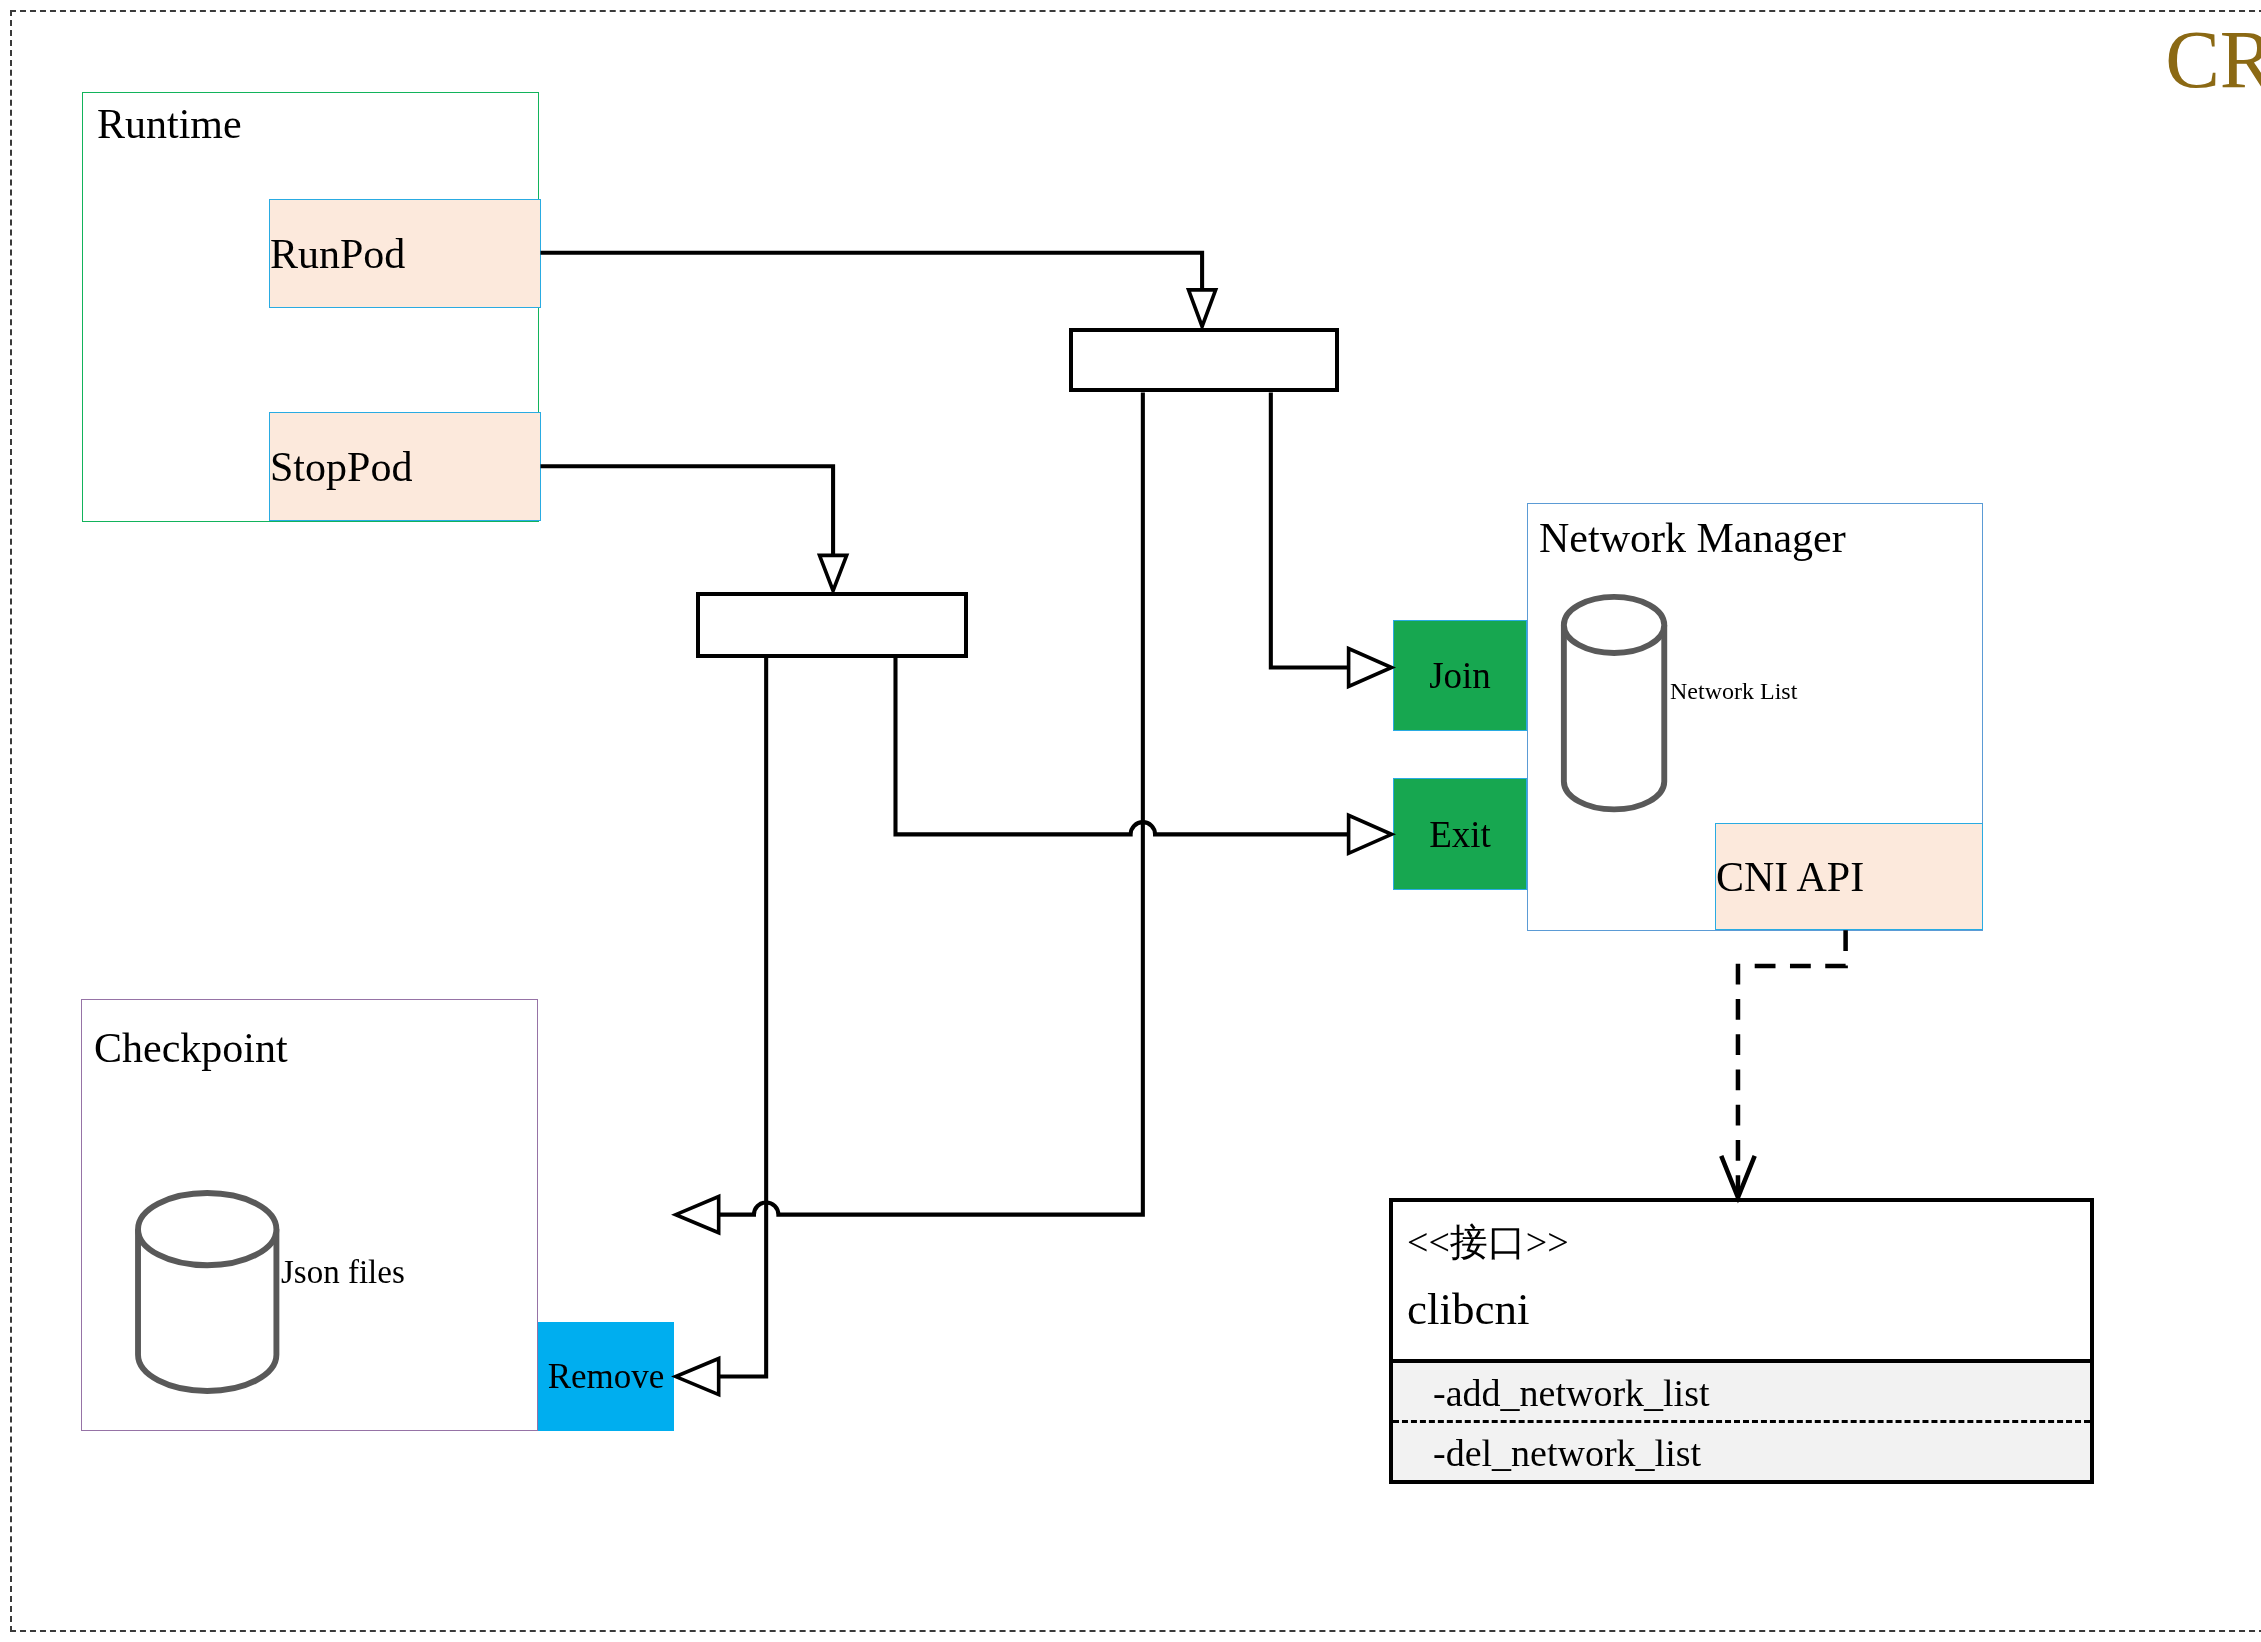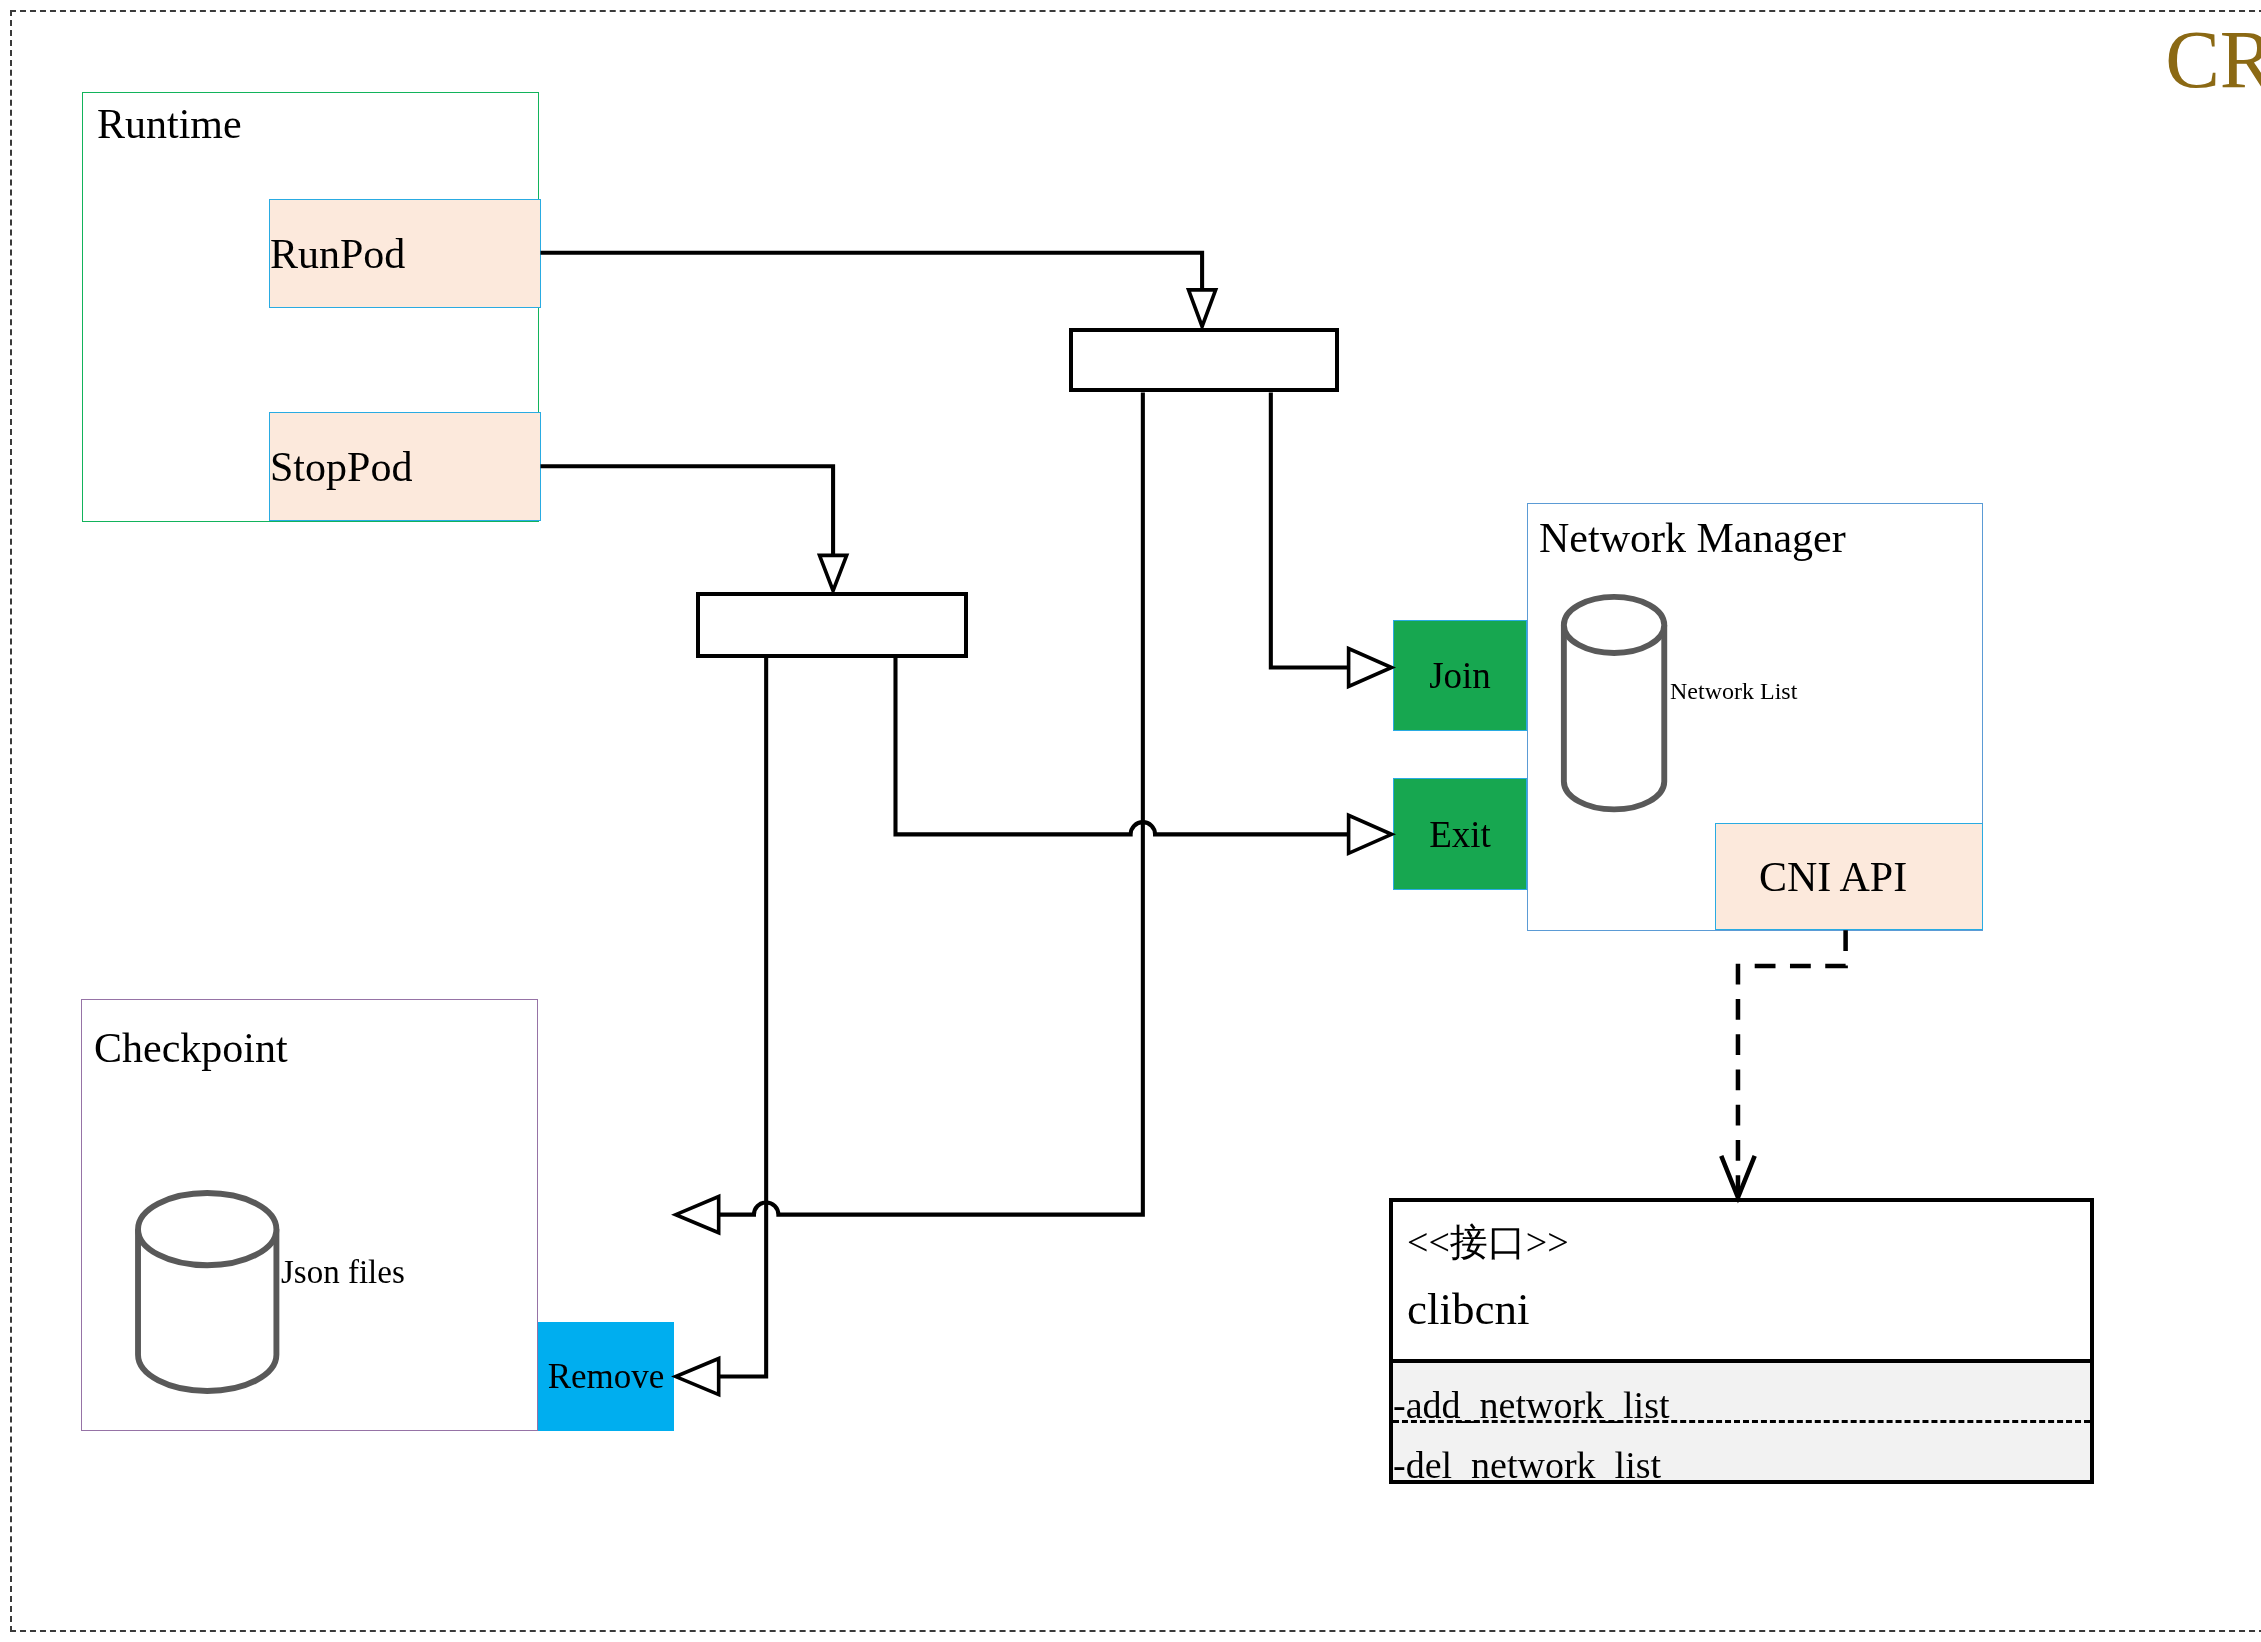--- a/index.html
+++ b/index.html
@@ -26,42 +26,42 @@
   .nm-box{left:1527px;top:503px;width:456px;height:428px;border:1.8px solid #5b9bd5;background:#fff;}
   .checkpoint-box{left:81px;top:999px;width:457px;height:432px;border:1.8px solid #9673a6;background:#fff;}
   .group-label{font-size:42px;}
   .runtime-label{left:97px;top:100px;}
   .nm-label{left:1539px;top:514px;}
   .checkpoint-label{left:94px;top:1024px;}
   
   .peach{background:#fce9dc;border:1.8px solid #29abe2;display:flex;align-items:center;justify-content:flex-start;font-size:42px;}
   .runpod-node{left:269px;top:199px;width:272px;height:109px;}
   .stoppod-node{left:269px;top:412px;width:272px;height:109px;}
-  .cni-api-node{left:1715px;top:823px;width:268px;height:107px;padding-left:43px;}
+  .cni-api-node{left:1715px;top:823px;width:268px;height:107px;}
   
   .flow-box{border:4.5px solid #000;background:#fff;}
   .flow-box-1{left:1069px;top:328px;width:270px;height:64px;}
   .flow-box-2{left:696px;top:592px;width:272px;height:66px;}
   
   .green{background:#17a750;border:1.4px solid #29abe2;display:flex;align-items:center;justify-content:center;font-size:37px;}
   .join-node{left:1393px;top:620px;width:134px;height:111px;}
   .exit-node{left:1393px;top:778px;width:134px;height:112px;}
   
   .blue{background:#00AEEF;display:flex;align-items:center;justify-content:center;font-size:35px;}
   .create-node{left:538px;top:1160px;width:136px;height:110px;}
   .remove-node{left:538px;top:1322px;width:136px;height:109px;}
   
   .network-list-label{left:1670px;top:678px;font-size:24px;}
   .json-files-label{left:281px;top:1254px;font-size:33px;}
   
   .clibcni-box{left:1389px;top:1198px;width:705px;height:286px;border:4.1px solid #000;background:#fff;}
   .clibcni-stereotype{left:1407px;top:1217px;font-size:38px;}
   .clibcni-name{left:1407px;top:1283px;font-size:45px;}
   .clibcni-methods{left:1389px;top:1359px;width:705px;height:125px;background:#f2f2f2;border:4.1px solid #000;border-bottom-width:4.1px;}
-  .method-row{position:absolute;left:0;width:100%;display:flex;align-items:center;box-sizing:border-box;font-size:38px;margin-top:12px;}
+  .method-row{position:absolute;left:0;width:100%;display:flex;align-items:center;padding-left:40px;box-sizing:border-box;font-size:38px;}
   .method-row-1{top:0;height:59px;}
   .method-row-2{top:61px;height:57px;}
   .method-divider{position:absolute;left:0;top:57px;width:100%;border-top:3.6px dashed #000;}
   svg.wires{position:absolute;left:0;top:0;pointer-events:none;}
 </style>
 </head>
 <body>
 
 <div class="canvas">
 

